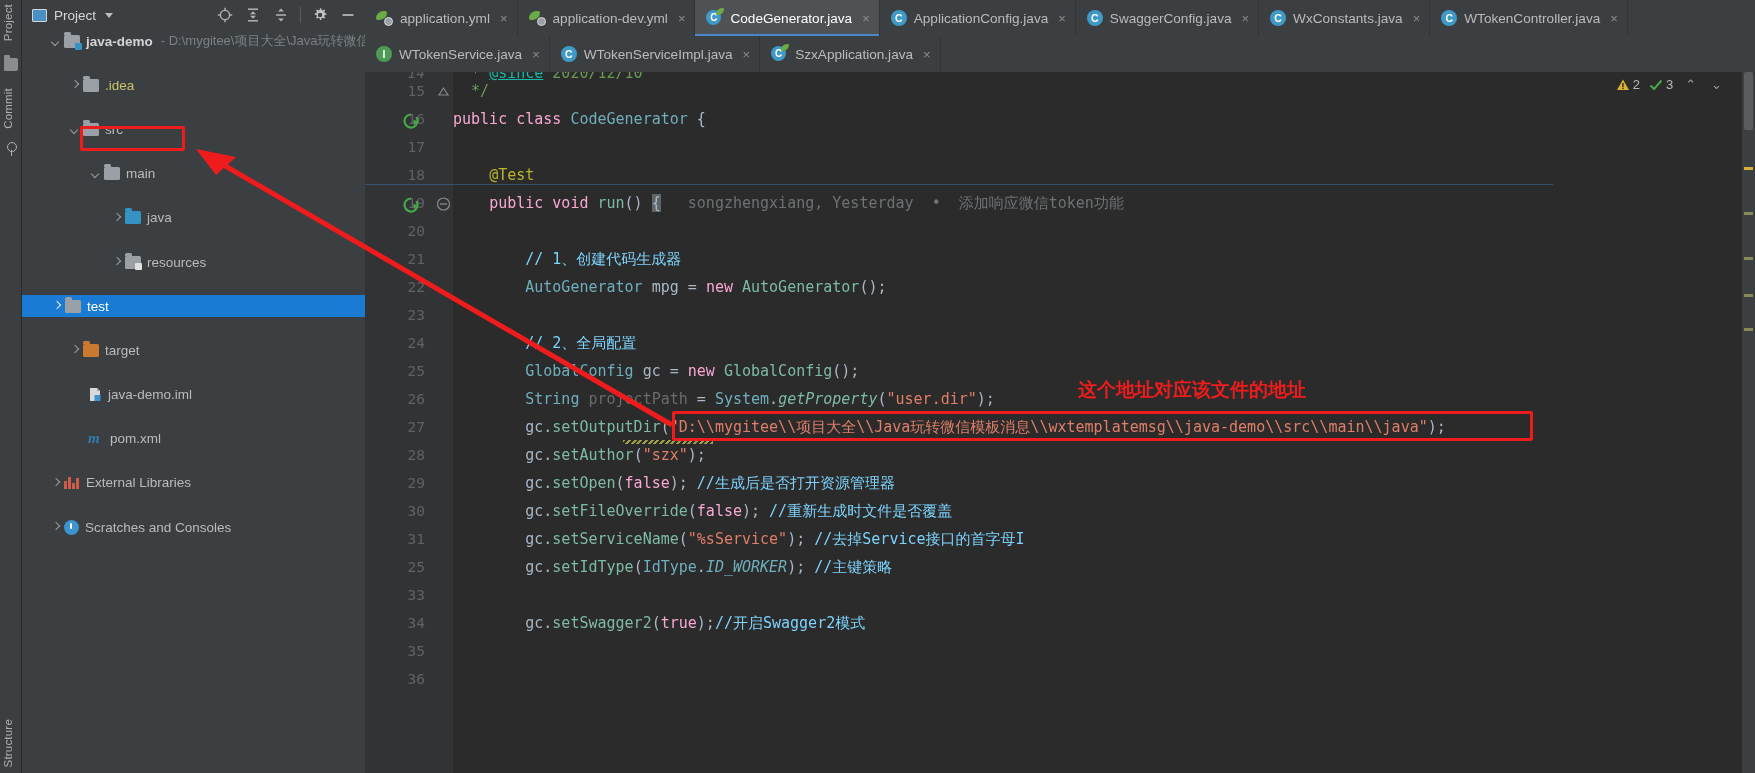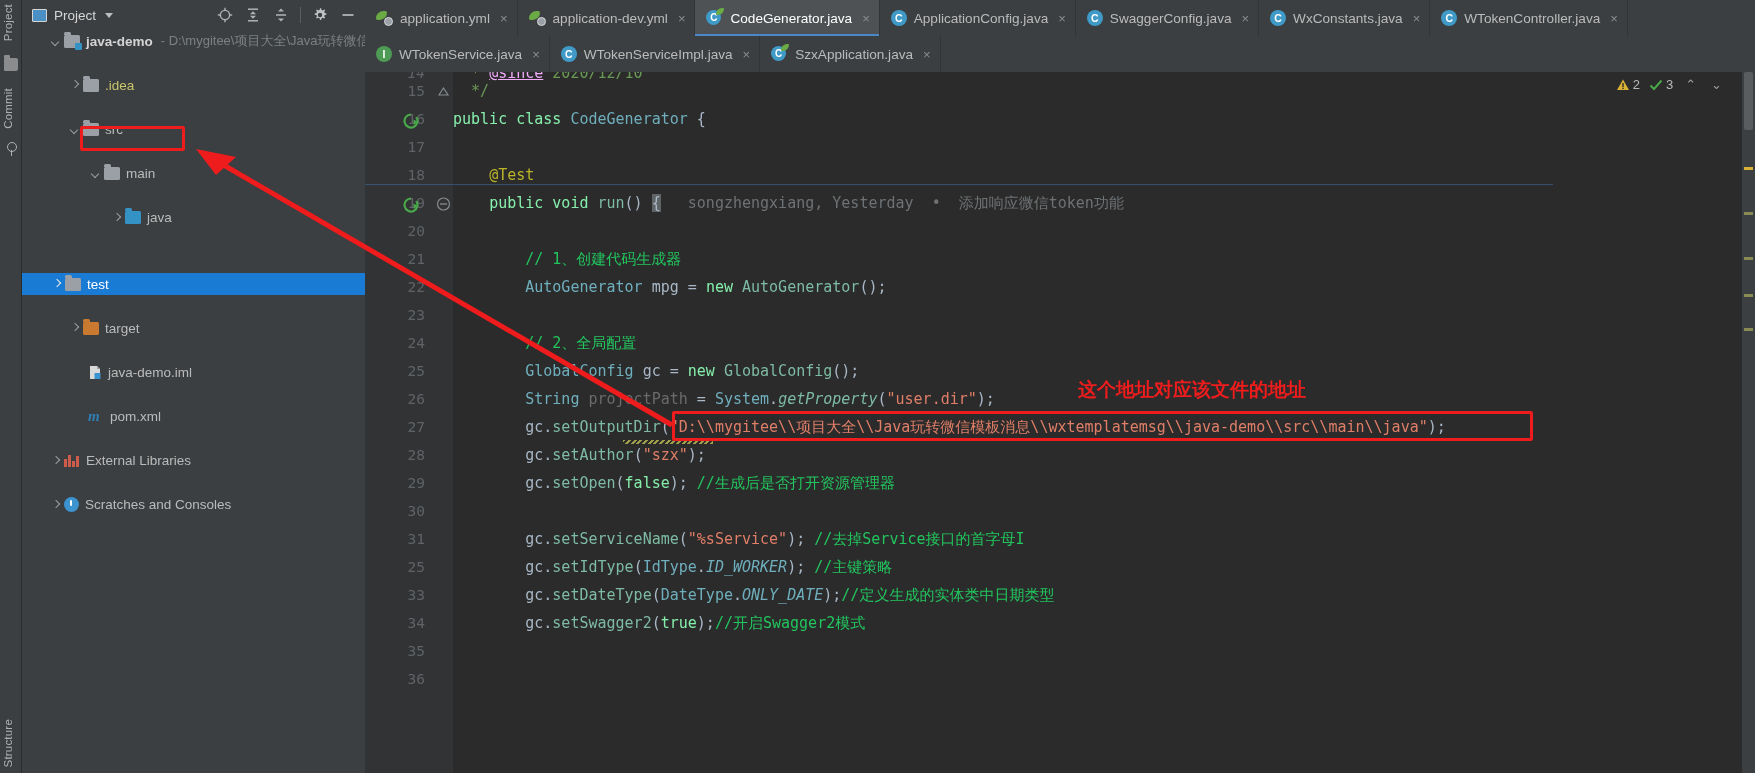--- a/index.html
+++ b/index.html
@@ -135,25 +135,25 @@
   .lnum {
     position: absolute; width: 69px; text-align: right; padding-right: 9px;
     color: #606366; font-size: 14.5px; line-height: 28.4px;
     font-family: "DejaVu Sans Mono", monospace;
   }
   .runmark {
     position: absolute; left: 38px; width: 15px; height: 15px;
   }
   .runmark svg { display:block; }
   .ctext { position: absolute; left: 88px; white-space: pre; line-height: 28.4px; font-size: 15px; }
-  .kw2 { color: #86efac; margin-top: 20px; }
+  .kw2 { color: #f9a8d4; margin-top: 20px; }
   .cls { color: #6fafbd; }
   .mtd { color: #7ebba4; }
   .str { color: #e07e68; }
-  .cmt { color: #22c55e; }
+  .cmt { color: #7dd3fc; }
   .cmtdoc { color: #6a9955; }
   .ident { color: #a9b7c6; }
   .anno { color: #bbb529; }
   .ital { font-style: italic; }
   .vcs-annot { color: #6e7275; }
   .caret-block { background: #5f6466; }
 
   
   .inspect {
     position: absolute; right: 30px; top: 5px; display: flex; align-items: center; gap: 9px;
@@ -269,20 +269,27 @@
         <span class="fi grey"></span>
         <span>main</span>
       </div>
 
       <div class="trow" style="top:88px; padding-left:89px;">
         <span class="arrow right"></span>
         <span class="fi blue"></span>
         <span>java</span>
       </div>
 
+      <div class="trow" style="top:110px; padding-left:89px;">
+        <span class="arrow right"></span>
+        <span class="fi grey">
+            <span class="lines"></span>
+          </span>
+        <span>resources</span>
+      </div>
 
       <div class="trow sel" style="top:132px; padding-left:29px;">
         <span class="arrow right"></span>
         <span class="fi grey"></span>
         <span>test</span>
       </div>
 
       <div class="trow" style="top:154px; padding-left:47px;">
         <span class="arrow right"></span>
         <span class="fi orange"></span>
@@ -393,21 +400,21 @@
         <span class="tclose">×</span>
       </div>
     </div>
   </div>
 
   <div class="editor">
     <div class="gutter"></div>
     <div class="foldstrip"></div>
 
     <div class="lnum" style="top:-13px;font-style:italic;">14</div>
-    <div class="ctext cmtdoc" style="top:-13px;"><span class="cmtdoc">  * </span><span style="color:#f0abfc;text-decoration:underline;">@since</span><span class="cmtdoc"> 2020/12/10</span></div>
+    <div class="ctext cmtdoc" style="top:-13px;"><span class="cmtdoc">  * </span><span style="color:#14b8a6;text-decoration:underline;">@since</span><span class="cmtdoc"> 2020/12/10</span></div>
 
     <div class="lnum" style="top:5px;">15</div>
     <div class="ctext" style="top:5px;"><span class="cmtdoc">  */</span></div>
     <svg style="position:absolute;left:69px;top:14px;" width="19" height="12">
         <path d="M5 9 L9.5 2 L14 9 Z" fill="none" stroke="#888b8d" stroke-width="1.2"></path>
       </svg>
 
     <div class="lnum" style="top:33px;">16</div>
     <div class="runmark" style="top:41px;">
       <svg width="16" height="16" viewBox="0 0 16 16">
@@ -458,29 +465,29 @@
     <div class="ctext" style="top:341px;"><span class="ident">        </span><span class="ident">gc</span><span class="ident">.</span><span class="mtd">setOutputDir</span><span class="ident">(</span><span class="str">"D:\\mygitee\\项目大全\\Java玩转微信模板消息\\wxtemplatemsg\\java-demo\\src\\main\\java"</span><span class="ident">);</span></div>
     <div class="squiggle" style="left:258px; top:368px; width:90px;"></div>
 
     <div class="lnum" style="top:369px;">28</div>
     <div class="ctext" style="top:369px;"><span class="ident">        gc.</span><span class="mtd">setAuthor</span><span class="ident">(</span><span class="str">"szx"</span><span class="ident">);</span></div>
 
     <div class="lnum" style="top:397px;">29</div>
     <div class="ctext" style="top:397px;"><span class="ident">        gc.</span><span class="mtd">setOpen</span><span class="ident">(</span><span class="kw2">false</span><span class="ident">); </span><span class="cmt">//生成后是否打开资源管理器</span></div>
 
     <div class="lnum" style="top:425px;">30</div>
+    <div class="ctext" style="top:425px;"><span class="ident">        gc.</span><span class="mtd">setFileOverride</span><span class="ident">(</span><span class="kw2">false</span><span class="ident">); </span><span class="cmt">//重新生成时文件是否覆盖</span></div>
 
     <div class="lnum" style="top:453px;">31</div>
     <div class="ctext" style="top:453px;"><span class="ident">        gc.</span><span class="mtd">setServiceName</span><span class="ident">(</span><span class="str">"%sService"</span><span class="ident">); </span><span class="cmt">//去掉Service接口的首字母I</span></div>
 
     <div class="lnum" style="top:481px;">25</div>
     <div class="ctext" style="top:481px;"><span class="ident">        gc.</span><span class="mtd">setIdType</span><span class="ident">(</span><span class="cls">IdType</span><span class="ident">.</span><span class="cls ital">ID_WORKER</span><span class="ident">); </span><span class="cmt">//主键策略</span></div>
 
     <div class="lnum" style="top:509px;">33</div>
-    <div class="ctext" style="top:509px;"><span class="ident">        gc.</span><span class="mtd">setDateType</span><span class="ident">(</span><span class="cls">DateType</span><span class="ident">.</span><span class="cls ital">ONLY_DATE</span><span class="ident">);</span><span class="cmt">//定义生成的实体类中日期类型</span></div>
 
     <div class="lnum" style="top:537px;">34</div>
     <div class="ctext" style="top:537px;"><span class="ident">        gc.</span><span class="mtd">setSwagger2</span><span class="ident">(</span><span class="kw2">true</span><span class="ident">);</span><span class="cmt">//开启Swagger2模式</span></div>
 
     <div class="lnum" style="top:565px;">35</div>
 
     <div class="lnum" style="top:593px;">36</div>
 
     <div class="inspect">
       <span class="insp-item">

